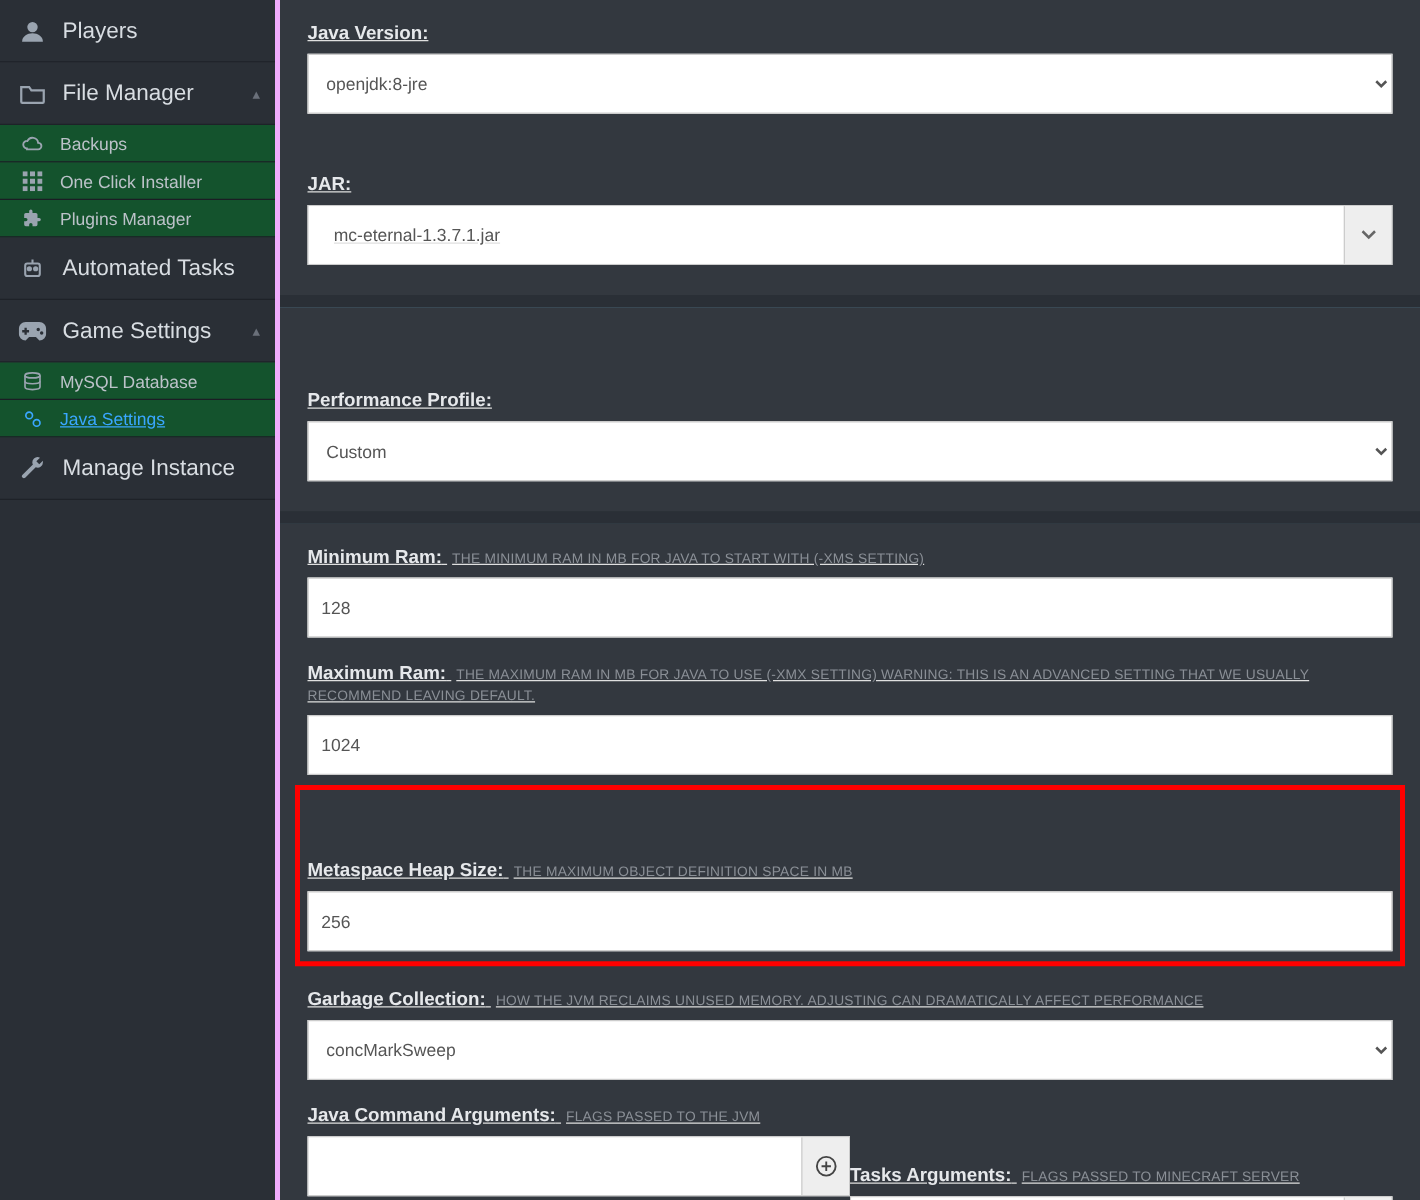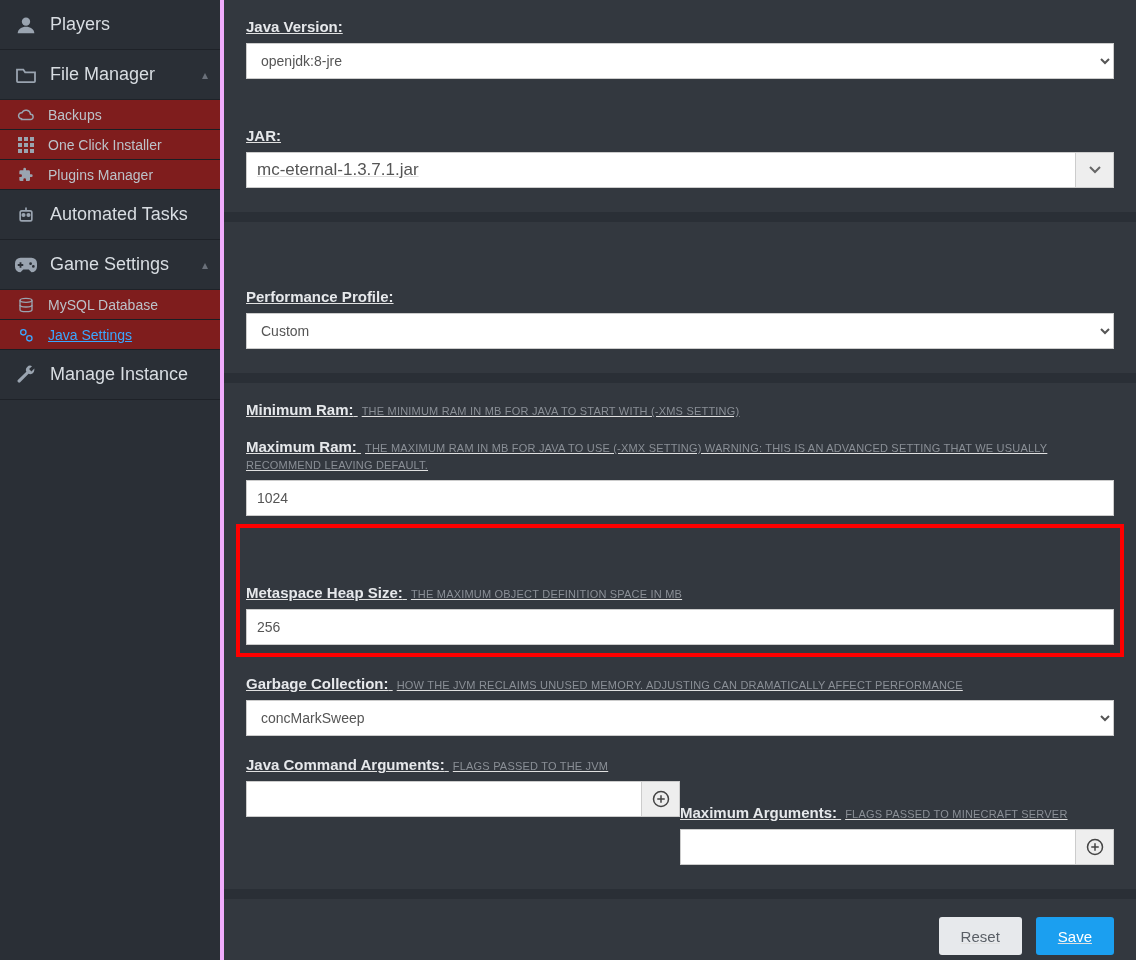--- a/index.html
+++ b/index.html
@@ -40,21 +40,21 @@
 .nav-item .chev {
   margin-left: auto;
   font-size: 12px;
   color: #6a707a;
 }
 .nav-sub {
   display: flex;
   align-items: center;
   height: 30px;
   padding: 0 12px 0 14px;
-  background: #7f1d1d;
+  background: #14532d;
   border-bottom: 1px solid #1a1e24;
   cursor: pointer;
   color: #bcc2c9;
   font-size: 14px;
 }
 .nav-sub .icon { width: 24px; display:flex; align-items:center; justify-content:center; }
 .nav-sub .label { margin-left: 10px; }
 .nav-sub.active { color: #3aa7ff; text-decoration: underline; }
 .main {
   flex: 1;
@@ -83,31 +83,31 @@
 .lbl .hint {
   font-size: 11px;
   color: #8a8f96;
   font-weight: 400;
   text-transform: uppercase;
   letter-spacing: 0.2px;
   margin-left: 4px;
 }
 select.form, input.form, .input-combo {
   width: 100%;
-  height: 36px;
+  height: 48px;
   background: #fff;
   color: #555;
   border: 1px solid #ccc;
   font-size: 14px;
   padding: 0 10px;
   outline: none;
 }
 .input-combo { display:flex; padding:0; }
 .input-combo input {
-  flex:1; border:none; outline:none; padding:0 10px; font-size:17px; color:#555; background:#fff;
+  flex:1; border:none; outline:none; padding:0 20px; font-size:14px; color:#555; background:#fff;
 }
 .input-combo .addon {
   width:38px; background:#eee; border-left:1px solid #ccc;
   display:flex; align-items:center; justify-content:center;
   color:#666; cursor:pointer;
 }
 .two-col { display:flex; }
 .two-col > .field { flex:1; margin-bottom:0; }
 .highlight-box {
   border: 4px solid #ff0000;
@@ -276,20 +276,21 @@
     </div>
   </div>
 
   <div class="panel">
 
     <div class="field">
       <label class="lbl">
         <span>Minimum Ram:</span>
         <span class="hint">THE MINIMUM RAM IN MB FOR JAVA TO START WITH (-XMS SETTING)</span>
       </label>
+      <input class="form" type="text" value="128" style="">
     </div>
 
     <div class="field">
       <label class="lbl">
         <span>Maximum Ram:</span>
         <span class="hint">THE MAXIMUM RAM IN MB FOR JAVA TO USE (-XMX SETTING) WARNING: THIS IS AN ADVANCED SETTING THAT WE USUALLY RECOMMEND LEAVING DEFAULT.</span>
       </label>
       <input class="form" type="text" value="1024" style="">
     </div>
 
@@ -324,21 +325,21 @@
           <div class="addon">
             <svg width="18" height="18" viewBox="0 0 24 24">
                 <circle cx="12" cy="12" r="10" fill="none" stroke="#444" stroke-width="2"></circle>
                 <path d="M12 7v10M7 12h10" stroke="#444" stroke-width="2"></path>
               </svg>
           </div>
         </div>
       </div>
       <div class="field">
         <label class="lbl">
-          <span>Maximum Arguments:</span>
+          <span>Tasks Arguments:</span>
           <span class="hint">FLAGS PASSED TO MINECRAFT SERVER</span>
         </label>
         <div class="input-combo">
           <input type="text" value="" style="">
           <div class="addon">
             <svg width="18" height="18" viewBox="0 0 24 24">
                 <circle cx="12" cy="12" r="10" fill="none" stroke="#444" stroke-width="2"></circle>
                 <path d="M12 7v10M7 12h10" stroke="#444" stroke-width="2"></path>
               </svg>
           </div>

